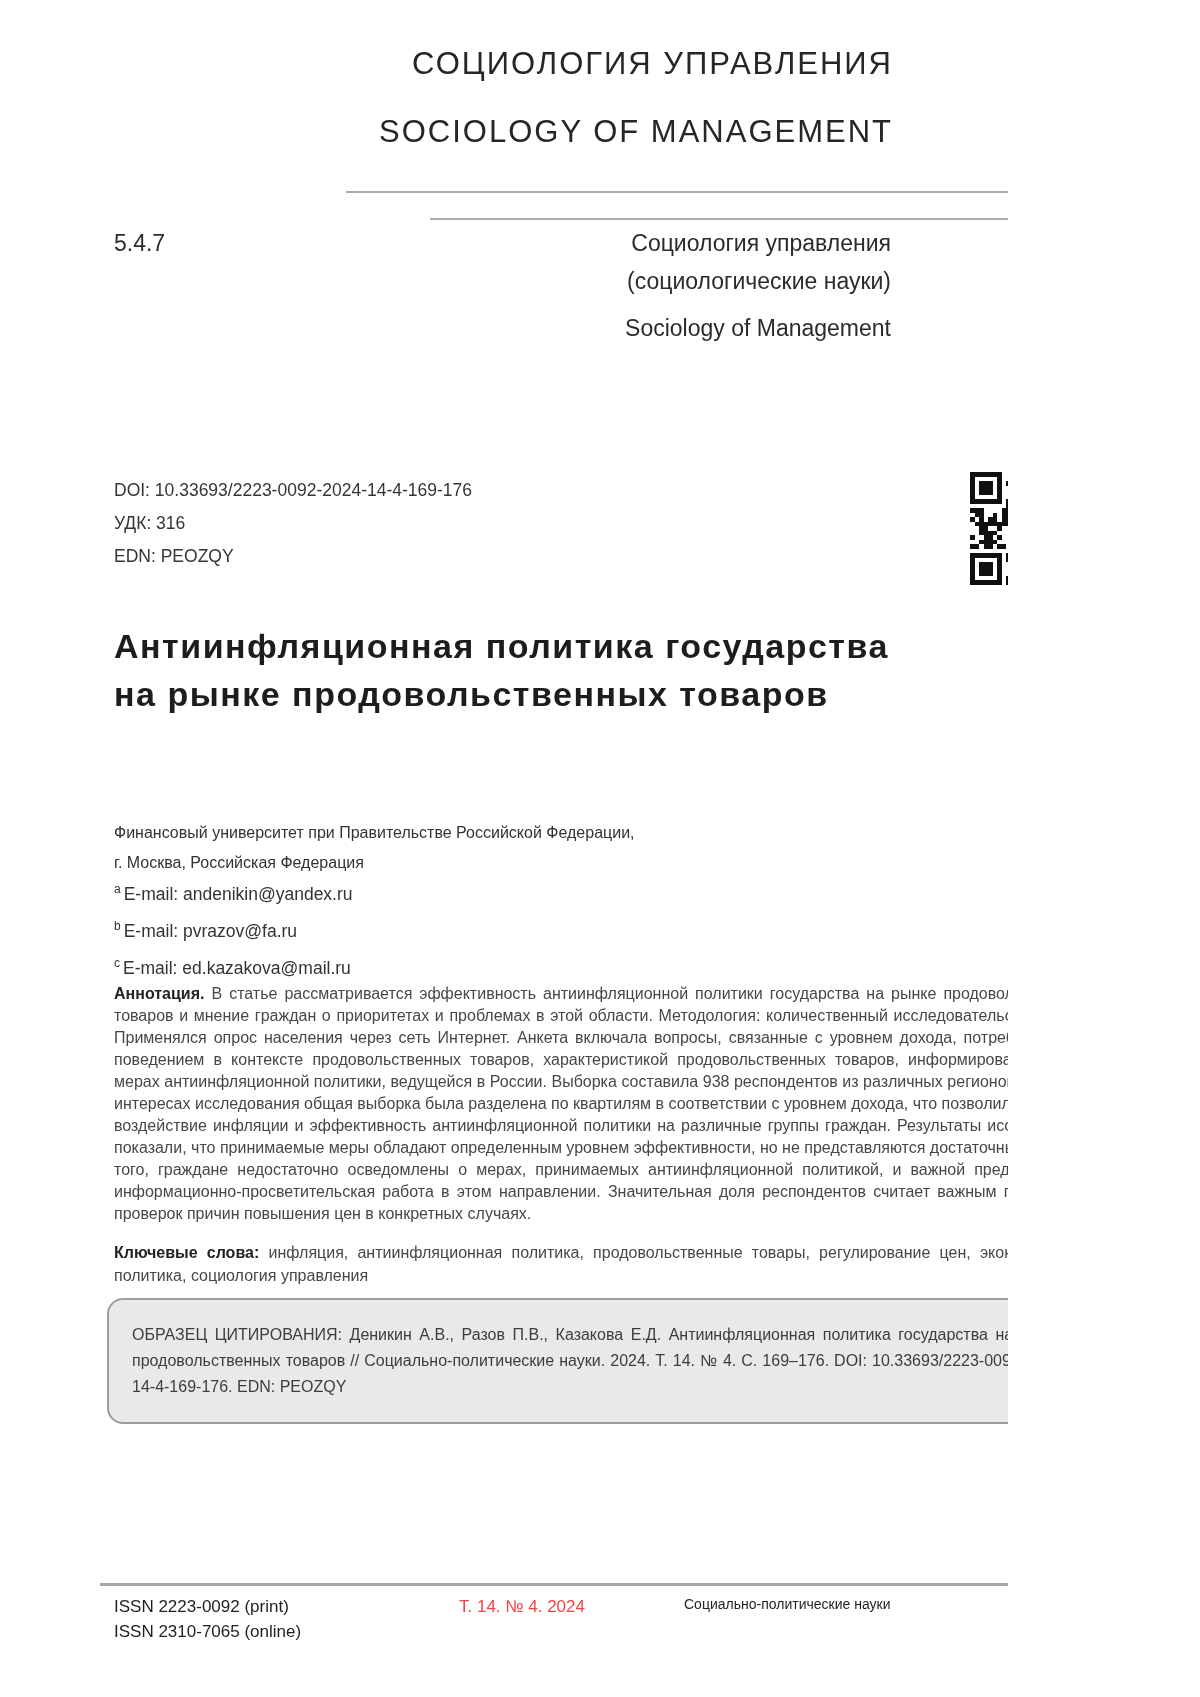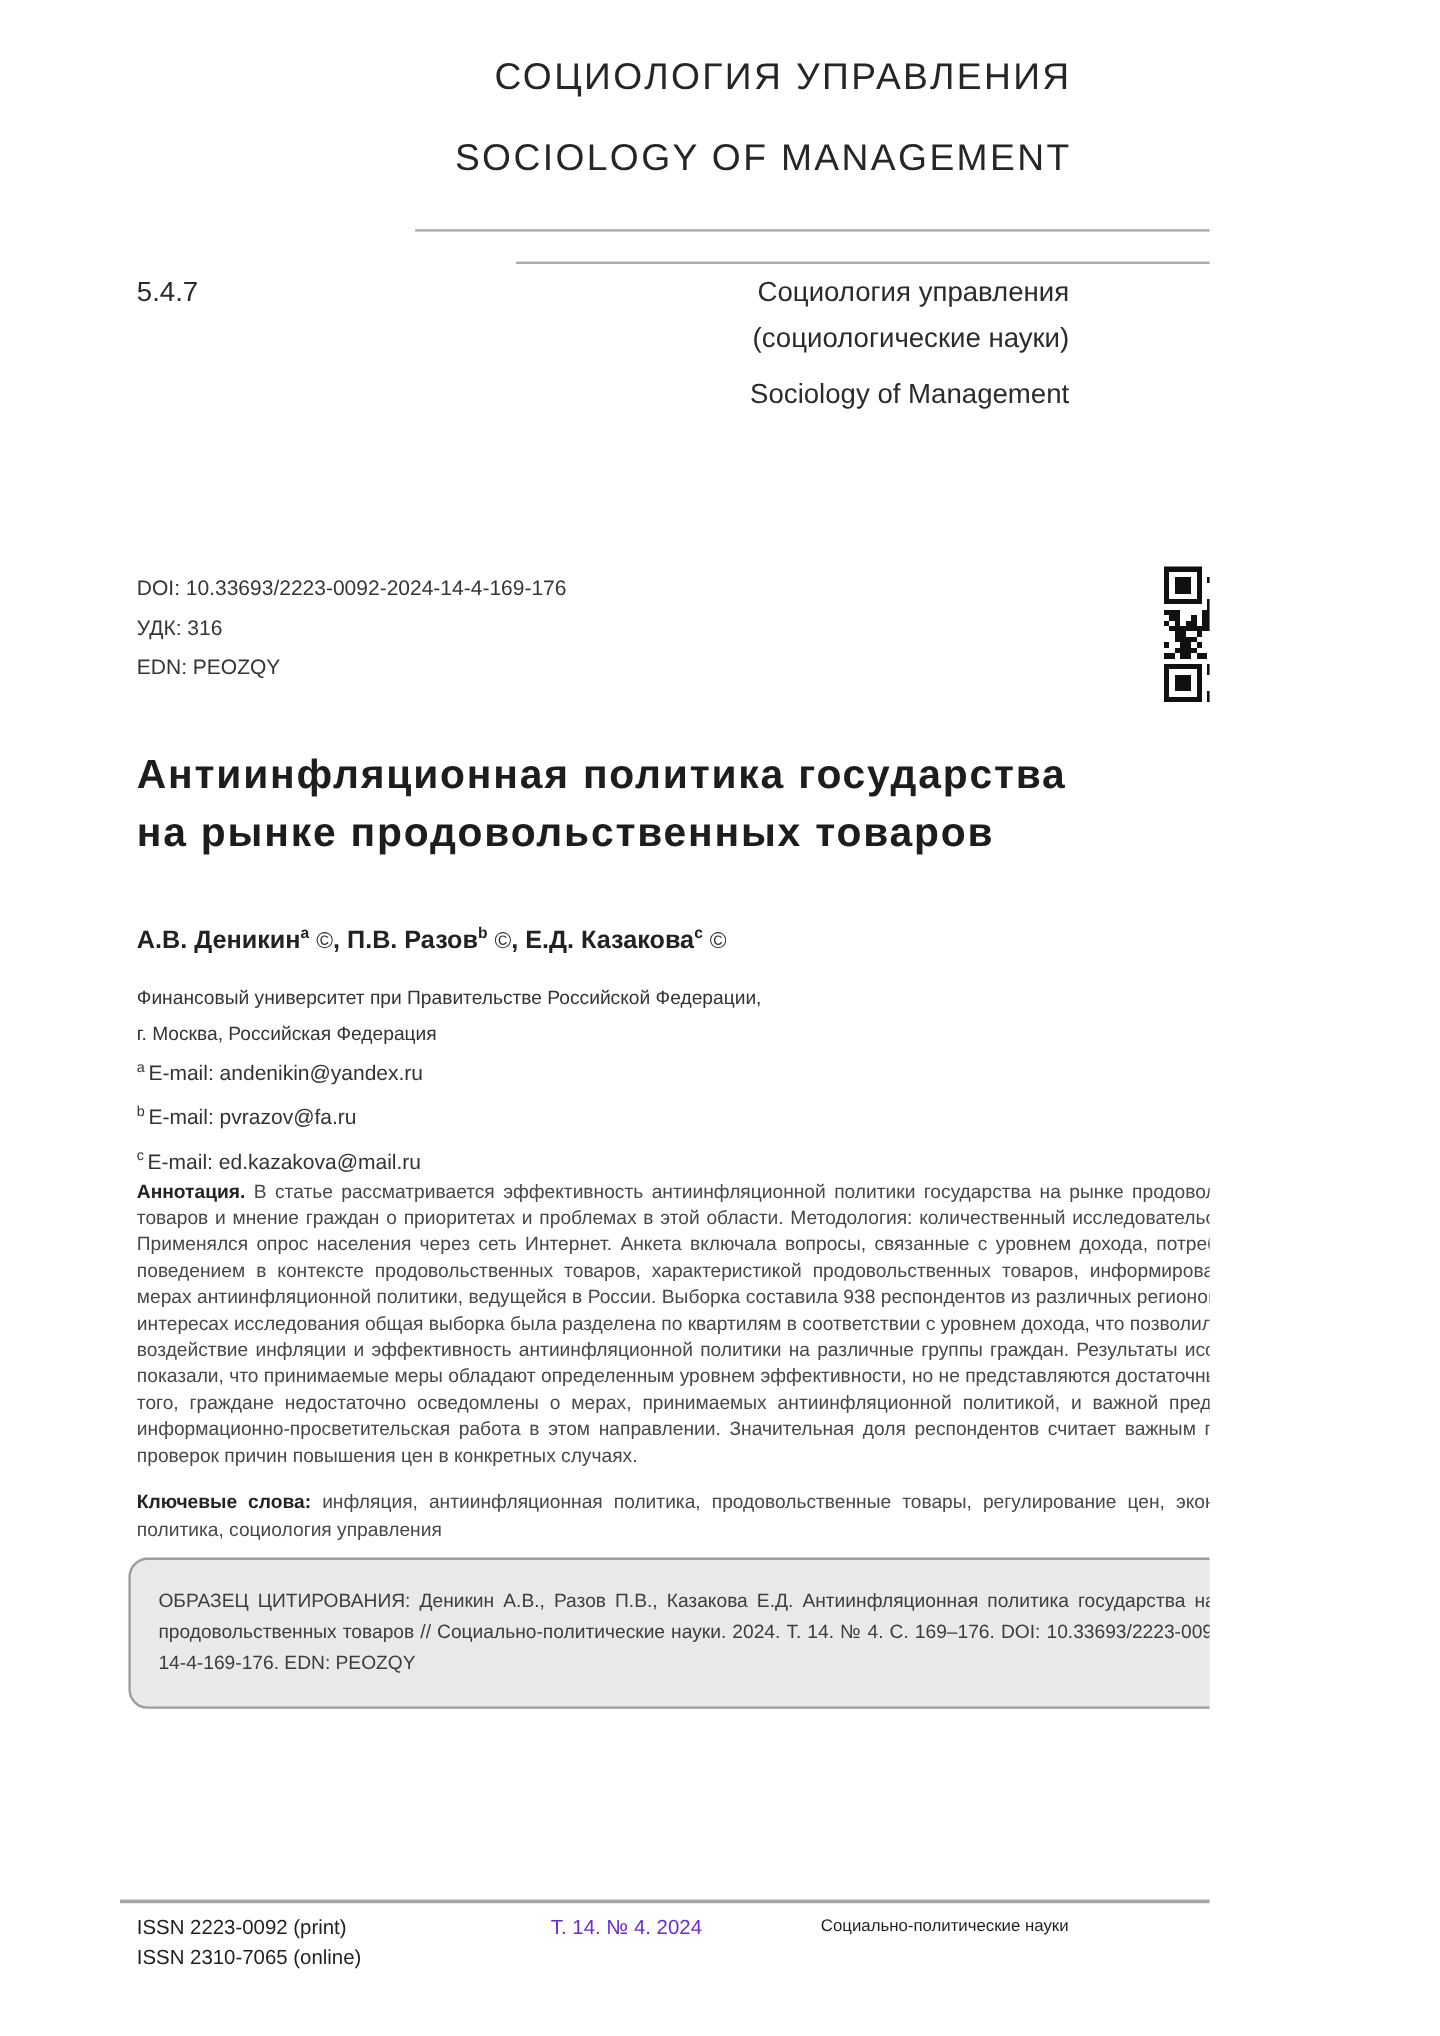--- a/index.html
+++ b/index.html
@@ -58,21 +58,21 @@
   .keywords{position:absolute;top:1241px;left:114px;width:978px;font-size:16px;line-height:23px;
             text-align:justify;color:#474747;}
 
   
   .citebox{position:absolute;top:1298px;left:107px;width:934px;background:#e9e9e9;
            border:2.5px solid #9d9d9d;border-radius:16px;padding:22px 23px;
            font-size:16px;line-height:26px;text-align:justify;color:#3d3d3d;}
 
   
   .f-issn{position:absolute;top:1594px;left:114px;font-size:17px;line-height:25px;color:#1f1f1f;}
-  .f-vol{position:absolute;top:1597px;left:459px;font-size:17px;color:#6d28d9;white-space:nowrap;}
+  .f-vol{position:absolute;top:1597px;left:459px;font-size:17px;color:#ef4444;white-space:nowrap;}
   .f-journal{position:absolute;top:1596px;left:684px;font-size:14px;
              color:#1f1f1f;white-space:nowrap;}
   .f-page{position:absolute;top:1512px;left:1051px;width:37px;text-align:right;
           font-size:20px;color:#4a4a4a;}
 </style>
 </head>
 <body>
 
 <div class="page">
 
@@ -407,23 +407,20 @@
           <rect x="18" y="24" width="1" height="1"></rect>
           <rect x="23" y="24" width="1" height="1"></rect>
         </g>
       </svg></div>
 
   <div class="title">
     <div>Антиинфляционная политика государства</div>
     <div>на рынке продовольственных товаров</div>
   </div>
 
-  <div class="authors">
-    <span>А.В. Деникин</span><sup>a</sup> <span class="cmark">©</span><span>, </span><span>П.В. Разов</span><sup>b</sup> <span class="cmark">©</span><span>, </span><span>Е.Д. Казакова</span><sup>c</sup> <span class="cmark">©</span>
-  </div>
 
   <div class="affil">
     <div>Финансовый университет при Правительстве Российской Федерации,</div>
     <div>г. Москва, Российская Федерация</div>
   </div>
 
   <div class="email email-a"><sup>a</sup><span>E-mail: andenikin@yandex.ru</span></div>
   <div class="email email-b"><sup>b</sup><span>E-mail: pvrazov@fa.ru</span></div>
   <div class="email email-c"><sup>c</sup><span>E-mail: ed.kazakova@mail.ru</span></div>
 

